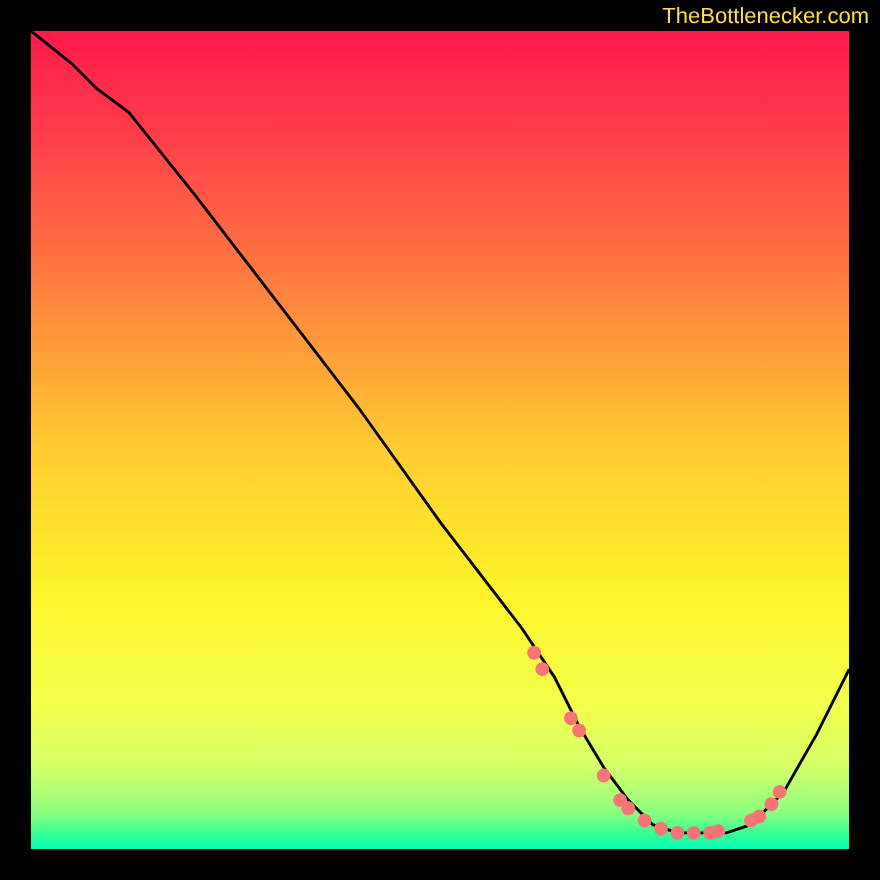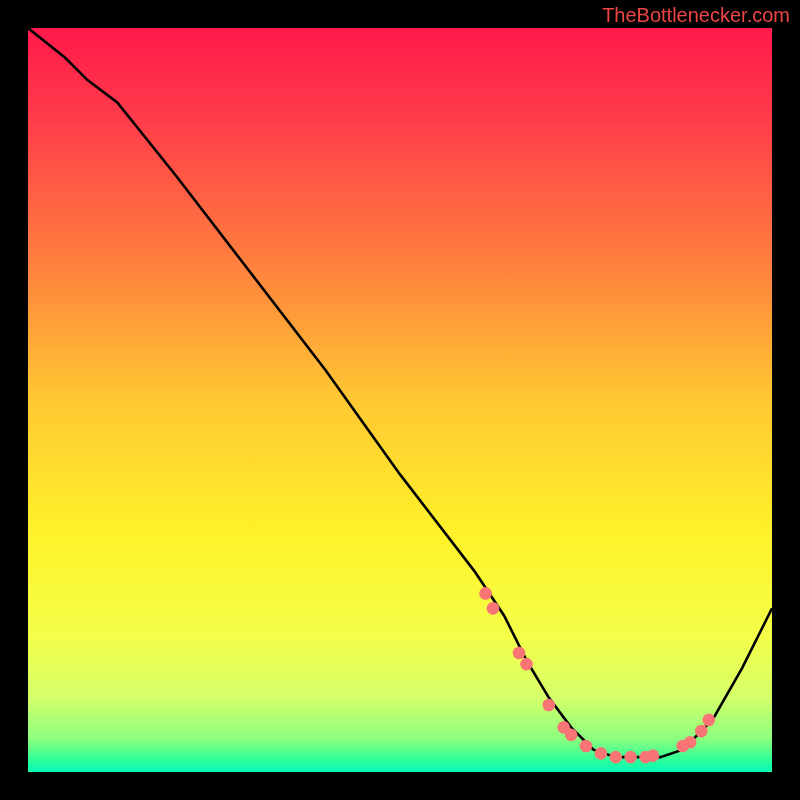--- a/index.html
+++ b/index.html
@@ -8,21 +8,21 @@
     background: #000;
     width: 800px;
     height: 800px;
     font-family: Arial, sans-serif;
     position: relative;
   }
   .watermark {
     position: absolute;
     top: 4px;
     right: 10px;
-    color: #ef4444;
+    color: #fde047;
     font-size: 20px;
     z-index: 10;
   }
   .chart-container {
     position: absolute;
     top: 28px;
     left: 28px;
     width: 744px;
     height: 744px;
     box-sizing: border-box;

